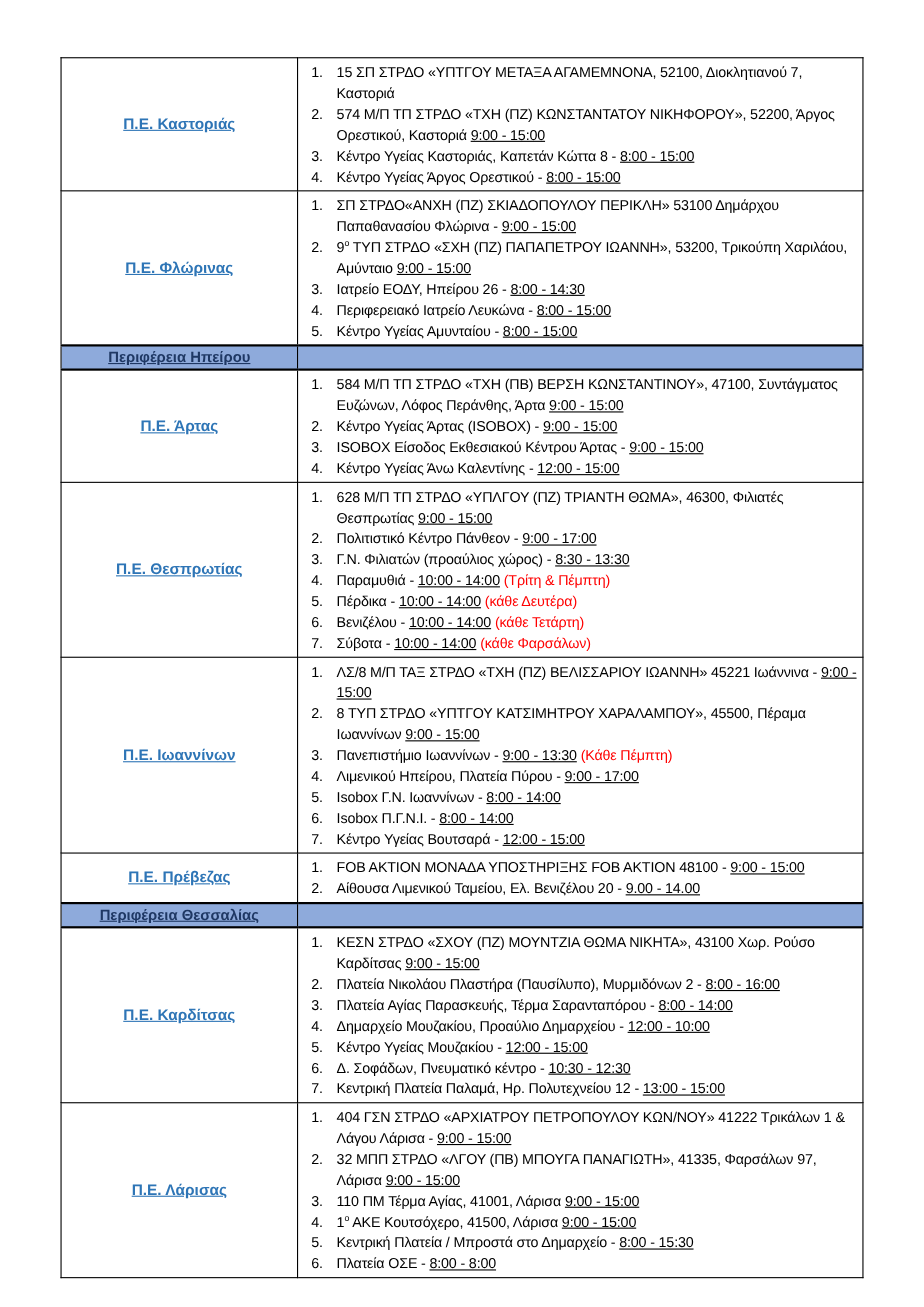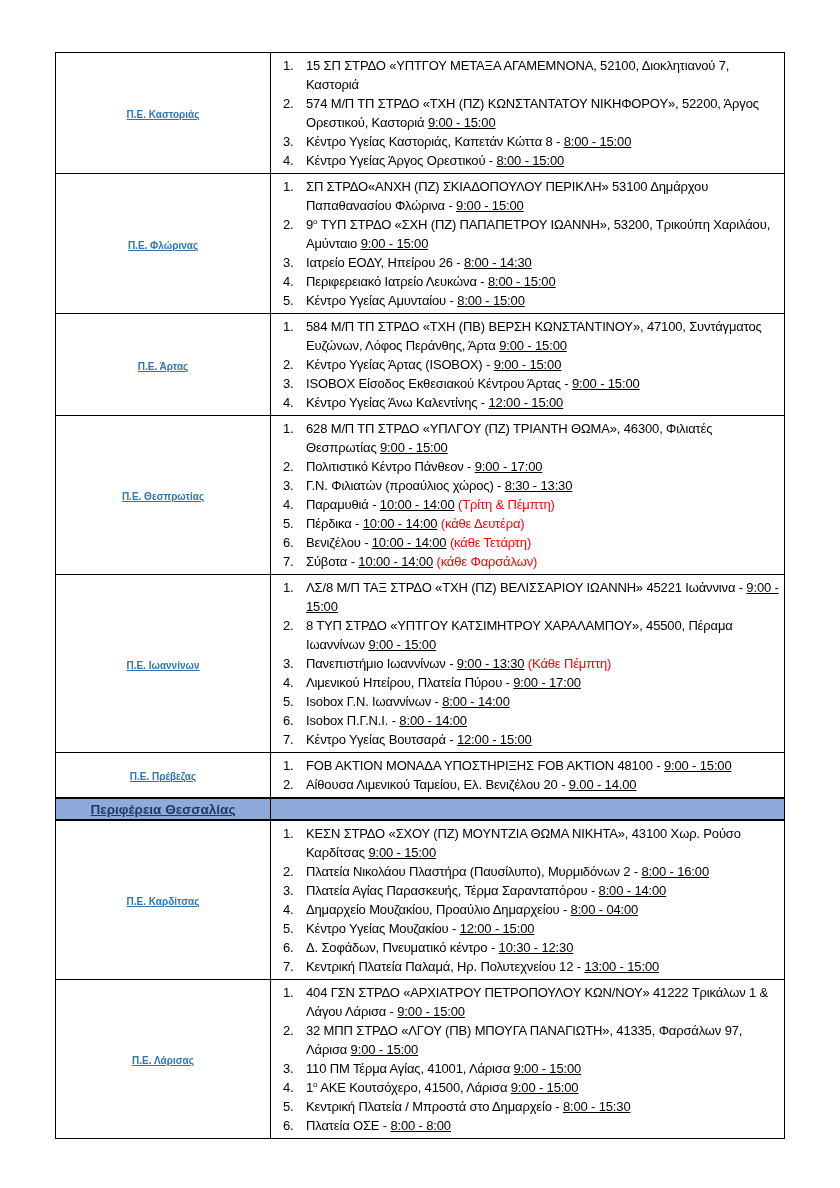--- a/index.html
+++ b/index.html
@@ -14,21 +14,21 @@
     position:absolute;left:55px;top:52px;width:730px;
     border-collapse:collapse;table-layout:fixed;
     border:1.5px solid #000;
   }
   table.schedule td{border:1px solid #000;}
   td.region-cell{
     width:210px;text-align:center;vertical-align:middle;padding:2px;
   }
   .region-link{
     color:var(--region-link,#2E75B6);
-    font-weight:bold;font-size:10px;
+    font-weight:bold;font-size:14px;
     text-decoration:underline;cursor:pointer;
   }
   td.items-cell{
     vertical-align:top;padding:3px 4px 3px 12px;
   }
   ol.loc-list{margin:0;padding:0;list-style:none;}
   ol.loc-list li{
     display:flex;align-items:flex-start;
     font-size:13px;line-height:19px;letter-spacing:-0.15px;
   }
@@ -98,20 +98,24 @@
                 <span class="num">4.</span>
                 <span class="txt"><span>Περιφερειακό Ιατρείο Λευκώνα - </span><span class="u">8:00 - 15:00</span></span>
               </li>
               <li>
                 <span class="num">5.</span>
                 <span class="txt"><span>Κέντρο Υγείας Αμυνταίου - </span><span class="u">8:00 - 15:00</span></span>
               </li>
             </ol>
           </td>
         </tr>
+        <tr class="band-row">
+          <td class="band-cell-left"><span class="band-label">Περιφέρεια Ηπείρου</span></td>
+          <td></td>
+        </tr>
         <tr>
           <td class="region-cell"><a class="region-link">Π.Ε. Άρτας</a></td>
           <td class="items-cell">
             <ol class="loc-list">
               <li>
                 <span class="num">1.</span>
                 <span class="txt"><span>584 Μ/Π ΤΠ ΣΤΡΔΟ «ΤΧΗ (ΠΒ) ΒΕΡΣΗ ΚΩΝΣΤΑΝΤΙΝΟΥ», 47100, Συντάγματος Ευζώνων, Λόφος Περάνθης, Άρτα </span><span class="u">9:00 - 15:00</span></span>
               </li>
               <li>
                 <span class="num">2.</span>
@@ -228,21 +232,21 @@
               <li>
                 <span class="num">2.</span>
                 <span class="txt"><span>Πλατεία Νικολάου Πλαστήρα (Παυσίλυπο), Μυρμιδόνων 2 - </span><span class="u">8:00 - 16:00</span></span>
               </li>
               <li>
                 <span class="num">3.</span>
                 <span class="txt"><span>Πλατεία Αγίας Παρασκευής, Τέρμα Σαρανταπόρου - </span><span class="u">8:00 - 14:00</span></span>
               </li>
               <li>
                 <span class="num">4.</span>
-                <span class="txt"><span>Δημαρχείο Μουζακίου, Προαύλιο Δημαρχείου - </span><span class="u">8:00 - 04:00</span></span>
+                <span class="txt"><span>Δημαρχείο Μουζακίου, Προαύλιο Δημαρχείου - </span><span class="u">12:00 - 10:00</span></span>
               </li>
               <li>
                 <span class="num">5.</span>
                 <span class="txt"><span>Κέντρο Υγείας Μουζακίου - </span><span class="u">12:00 - 15:00</span></span>
               </li>
               <li>
                 <span class="num">6.</span>
                 <span class="txt"><span>Δ. Σοφάδων, Πνευματικό κέντρο - </span><span class="u">10:30 - 12:30</span></span>
               </li>
               <li>

